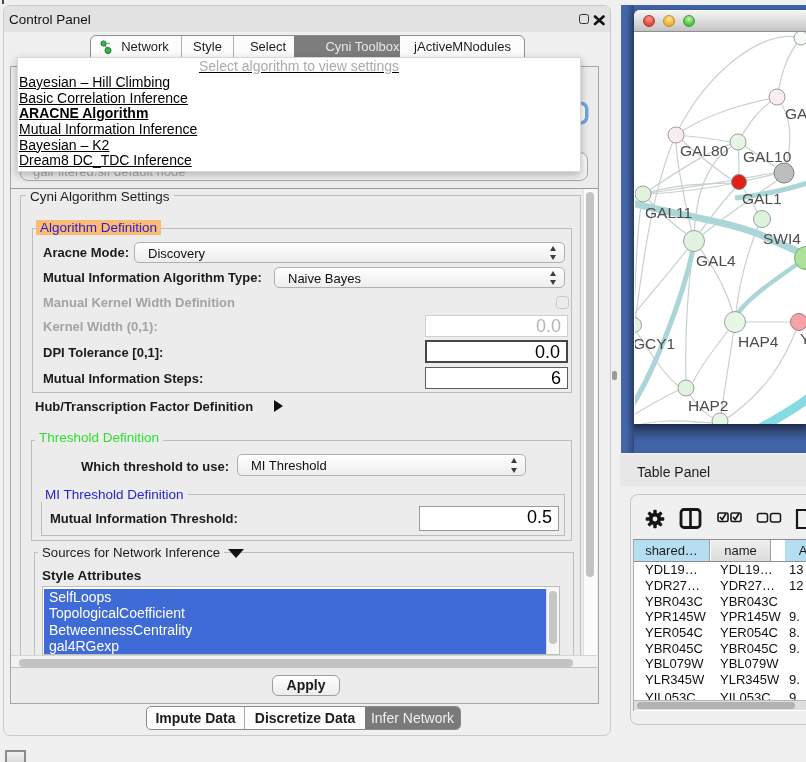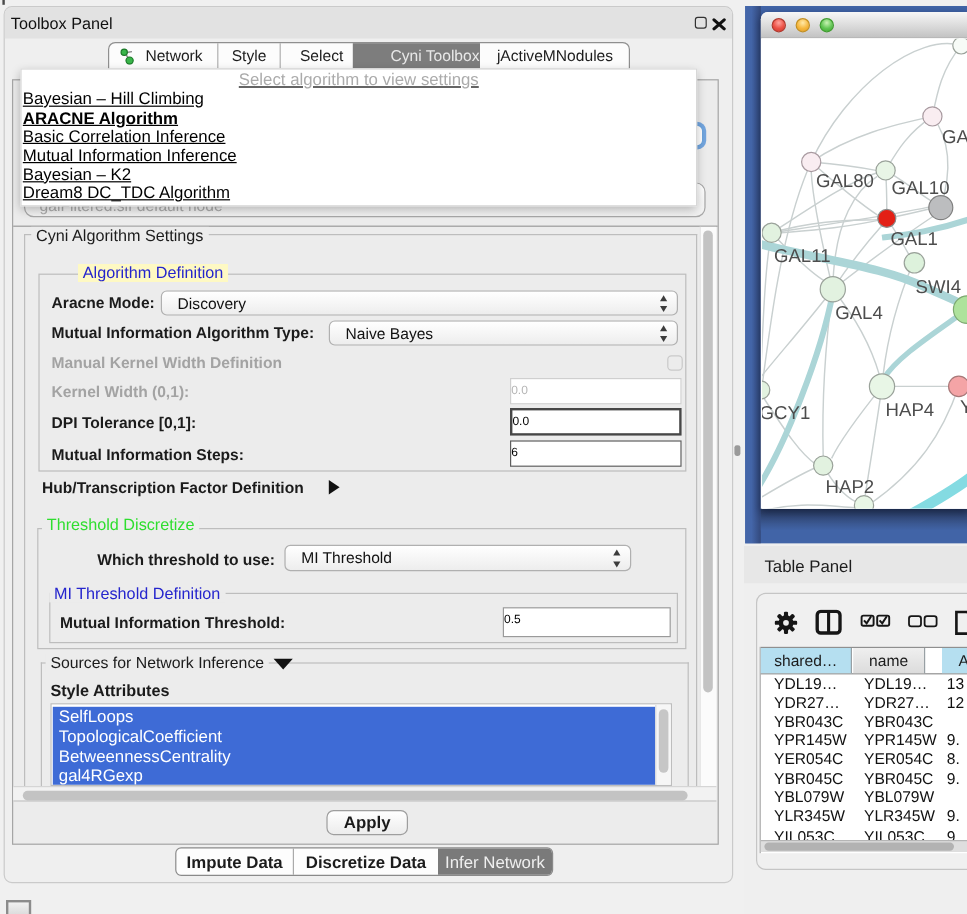--- a/index.html
+++ b/index.html
@@ -212,21 +212,21 @@
     .trow span:nth-child(1){ position:absolute; left:11px; }
     .trow span:nth-child(2){ position:absolute; left:86px; }
     .trow span:nth-child(3){ position:absolute; left:155px; }
   </style>
 
   <div class="abs" style="left:634px; top:700px; width:172px; height:10px; background:#dedede; border-top:1px solid #b5b5b5;"></div>
   <div class="abs" style="left:637px; top:701.5px; width:158px; height:7px; background:#b2b2b2; border-radius:4px;"></div>
 
   <div class="abs" style="left:3px; top:5px; width:608px; height:731px; background:#efefef; border:1px solid #cacaca; border-radius:7px;"></div>
   <div class="abs" style="left:4px; top:6px; width:606px; height:26px; background:#e2e2e2; border-radius:6px 6px 0 0;"></div>
-  <div class="abs" style="left:9px; top:12px; font-size:13.5px; color:#111;">Toolbox Panel</div>
+  <div class="abs" style="left:9px; top:12px; font-size:13.5px; color:#111;">Control Panel</div>
   <div class="abs" style="left:579px; top:14px; width:10px; height:10px; border:1.7px solid #333; border-radius:2.5px;"></div>
   <svg class="abs" style="left:593px; top:15px;" width="13" height="11">
     <path d="M 2,1.5 L 10.5,9 M 10.5,1.5 L 2,9" stroke="#111" stroke-width="2.6" stroke-linecap="round"></path>
   </svg>
 
   <div class="abs" style="left:90px; top:35px; width:435px; height:23px; background:#fcfcfc; border:1px solid #8f8f8f; border-radius:6px 6px 0 0; font-size:13px; color:#1c1c1c;">
     <div class="abs" style="left:0; top:0; width:90px; height:21px; text-align:center; line-height:21px; padding-left:18px;">Network</div>
     <svg class="abs" style="left:9px; top:4px;" width="13" height="14">
       <line x1="4" y1="4" x2="8" y2="10" stroke="#888" stroke-width="1.2"></line>
       <line x1="4" y1="4" x2="10" y2="3" stroke="#888" stroke-width="1.2"></line>
@@ -247,21 +247,21 @@
     </div>
 
   <div class="abs" style="left:20px; top:104px; width:566px; height:18px; background:#fff; border:1px solid #6ba3dd; border-radius:5px; box-shadow:0 0 0 2.5px rgba(85,148,219,.8);"></div>
 
   <div class="abs" style="left:11px; top:188px; width:587px; height:1px; background:#9b9b9b;"></div>
 
   <div class="abs" style="left:20px; top:195px; width:561px; height:460px; border:1px solid #bdbdbd; border-bottom:none;"></div>
   <div class="abs" style="left:26px; top:189px; background:#ececec; padding:0 4px; font-size:13.5px; color:#1c1c1c;">Cyni Algorithm Settings</div>
 
   <div class="abs" style="left:32px; top:228px; width:540px; height:165px; border:1px solid #bdbdbd;"></div>
-  <div class="abs" style="left:36px; top:220px; background:#fef9c3; padding:0 4px; font-size:13.5px; color:#2525cd;margin-left:29px;">Algorithm Definition</div>
+  <div class="abs" style="left:36px; top:220px; background:#fdba74; padding:0 4px; font-size:13.5px; color:#2525cd;">Algorithm Definition</div>
 
   <div class="abs lbl" style="left:43px; top:245px;">Aracne Mode:</div>
   <div class="combo" style="left:134px; top:242px; width:431px; height:21px;">
       <span>Discovery</span>
       <i class="up"></i>
       <i class="dn"></i>
     </div>
   <div class="abs lbl" style="left:43px; top:270px;">Mutual Information Algorithm Type:</div>
   <div class="combo" style="left:274px; top:267px; width:291px; height:21px;">
       <span>Naive Bayes</span>
@@ -274,21 +274,21 @@
   <div class="abs fld" style="left:425px; top:315px; width:143px; height:22px; border:1px solid #cfcfcf; color:#b5b5b5;">0.0</div>
   <div class="abs lbl" style="left:43px; top:345px;">DPI Tolerance [0,1]:</div>
   <div class="abs fld" style="left:425px; top:340px; width:143px; height:23px; border:2px solid #474747; color:#000;">0.0</div>
   <div class="abs lbl" style="left:43px; top:371px;">Mutual Information Steps:</div>
   <div class="abs fld" style="left:425px; top:367px; width:143px; height:22px; border:1.5px solid #5e5e5e; color:#000;">6</div>
 
   <div class="abs" style="left:35px; top:399px; font-size:13px; font-weight:bold; color:#1b1b1b;">Hub/Transcription Factor Definition</div>
   <div class="abs" style="left:274px; top:400px; width:0; height:0; border-left:9px solid #111; border-top:6px solid transparent; border-bottom:6px solid transparent;"></div>
 
   <div class="abs" style="left:31px; top:440px; width:541px; height:101px; border:1px solid #bdbdbd;"></div>
-  <div class="abs" style="left:35px; top:430px; background:#ececec; padding:0 4px; font-size:13.5px; color:#2ede2e;">Threshold Discretize</div>
+  <div class="abs" style="left:35px; top:430px; background:#ececec; padding:0 4px; font-size:13.5px; color:#2ede2e;">Threshold Definition</div>
   <div class="abs lbl" style="left:81px; top:459px;">Which threshold to use:</div>
   <div class="combo" style="left:237px; top:454px; width:289px; height:22px;">
       <span>MI Threshold</span>
       <i class="up"></i>
       <i class="dn"></i>
     </div>
 
   <div class="abs" style="left:41px; top:494px; width:524px; height:42px; border:1px solid #bdbdbd;"></div>
   <div class="abs" style="left:41px; top:487px; background:#ececec; padding:0 4px; font-size:13.5px; color:#2525cd;">MI Threshold Definition</div>
   <div class="abs lbl" style="left:50px; top:511px;">Mutual Information Threshold:</div>
@@ -319,34 +319,34 @@
 
   <div class="abs" style="left:146px; top:706px; width:315px; height:24px; background:#fdfdfd; border:1px solid #8a8a8a; border-radius:5px; font-size:14px; color:#1c1c1c;">
     <div class="abs" style="left:0; top:0; width:97px; height:22px; text-align:center; line-height:22px; font-weight:bold;">Impute Data</div>
     <div class="abs" style="left:97px; top:0; width:121px; height:22px; border-left:1px solid #aaa; text-align:center; line-height:22px; font-weight:bold;">Discretize Data</div>
     <div class="abs" style="left:218px; top:0; width:95px; height:22px; background:#7a7a7a; color:#efefef; text-align:center; line-height:22px; border-radius:0 4px 4px 0;">Infer Network</div>
   </div>
 
   <div class="abs" style="left:17px; top:57px; width:564px; height:115px; background:#fff; border:1px solid #d8d8d8; box-shadow:0 3px 8px rgba(0,0,0,.28); font-size:14px; color:#000;text-decoration:underline;">
     <div style="height:17px; line-height:17px; text-align:center; color:#ababab;">Select algorithm to view settings</div>
     <div style="height:15.7px; line-height:15.7px; padding-left:1px;">Bayesian – Hill Climbing</div>
+    <div style="height:15.7px; line-height:15.7px; padding-left:1px;">Basic Correlation Inference</div>
     <div style="height:15.7px; line-height:15.7px; padding-left:1px; font-weight:bold;">ARACNE Algorithm</div>
-    <div style="height:15.7px; line-height:15.7px; padding-left:1px;">Basic Correlation Inference</div>
     <div style="height:15.7px; line-height:15.7px; padding-left:1px;">Mutual Information Inference</div>
     <div style="height:15.7px; line-height:15.7px; padding-left:1px;">Bayesian – K2</div>
-    <div style="height:15.7px; line-height:15.7px; padding-left:1px;">Dream8 DC_TDC Algorithm</div>
+    <div style="height:15.7px; line-height:15.7px; padding-left:1px;">Dream8 DC_TDC Inference</div>
   </div>
 
   <div class="abs" style="left:612px; top:371px; width:5px; height:9px; background:#9a9a9a; border-radius:2px;"></div>
 
   <div class="abs" style="left:5px; top:750px; width:21px; height:14px; background:linear-gradient(#f2f2f2,#dcdcdc); border:2px solid #8c8c8c;"></div>
 
   <style>
     .lbl { font-size:13px; font-weight:bold; color:#1b1b1b; }
     .lbl.dis { color:#a3a3a3; }
-    .fld { background:#fff; font-size:10px; text-align:left; padding-right:6px; line-height:20px; }
+    .fld { background:#fff; font-size:18px; text-align:right; padding-right:6px; line-height:20px; }
     .combo { position:absolute; background:linear-gradient(#ffffff,#ededed); border:1px solid #b0b0b0; border-radius:5px; font-size:13px; color:#111; }
     .combo span { position:absolute; left:13px; top:50%; transform:translateY(-50%); }
     .combo i.up { position:absolute; right:8px; top:50%; margin-top:-7px; width:0; height:0; border-left:3.5px solid transparent; border-right:3.5px solid transparent; border-bottom:5px solid #3c3c3c; }
     .combo i.dn { position:absolute; right:8px; top:50%; margin-top:2.5px; width:0; height:0; border-left:3.5px solid transparent; border-right:3.5px solid transparent; border-top:5px solid #3c3c3c; }
   </style>
 
 </div>
 
 </body></html>

